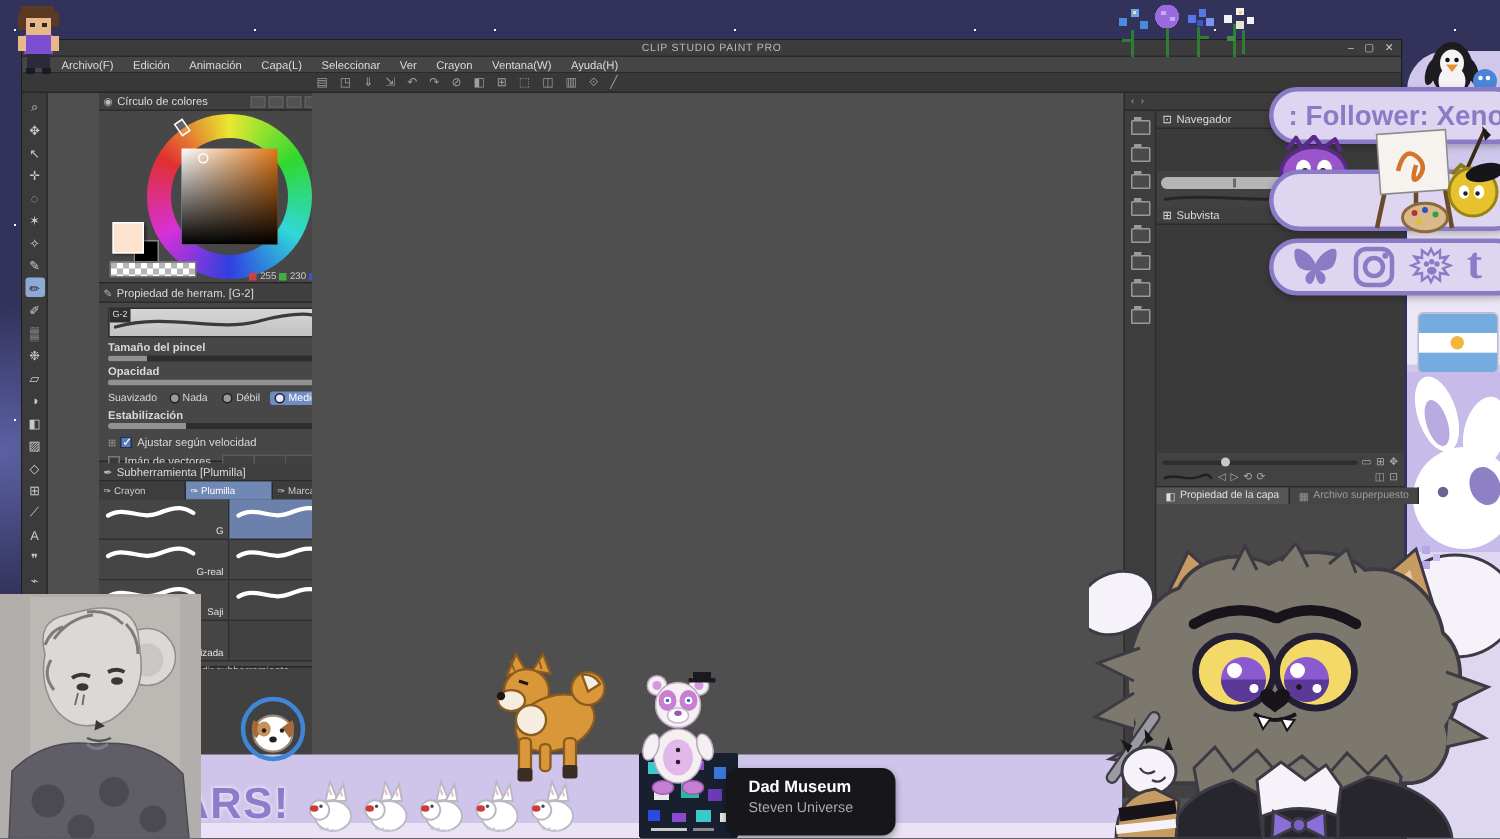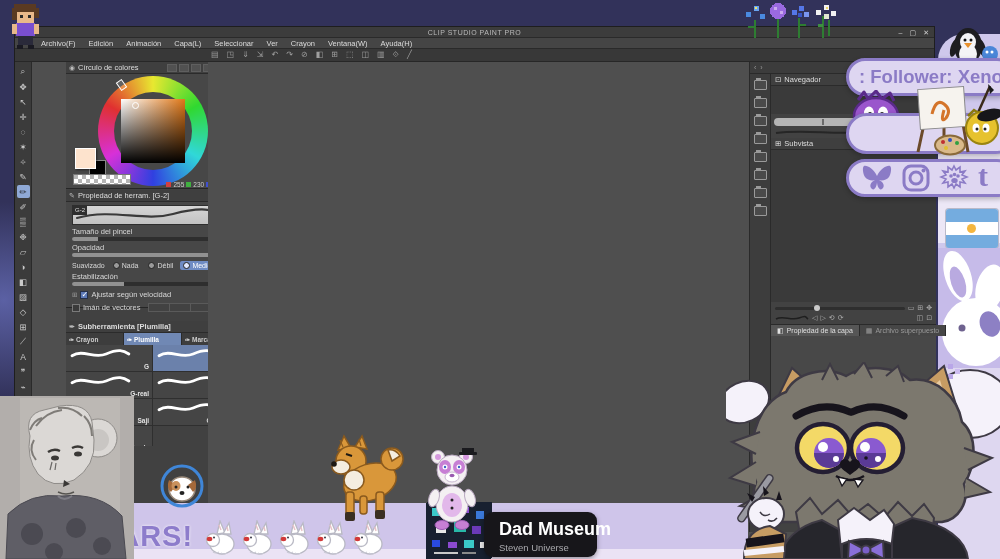--- a/index.html
+++ b/index.html
@@ -78,21 +78,21 @@
   .rgb-row{position:absolute;right:16px;bottom:1px;display:flex;align-items:center;gap:2px;font-size:6.5px;color:#ccc;}
   .rgb-row .cbox{width:5px;height:5px;display:inline-block;}
   .rgb-row .r{background:#d04040;} .rgb-row .g{background:#40b040;} .rgb-row .b{background:#4050d0;}
   .rgb-gear{position:absolute;right:3px;bottom:1px;font-size:8px;color:#aaa;}
 
   
   .tp-preview{margin:3px 6px 2px 6px;height:20px;background:linear-gradient(#d6d6d6,#c2c2c2);position:relative;border:1px solid #2e2e2e;}
   .tp-chip{position:absolute;left:0;top:0;width:14px;height:9px;background:#2e2e2e;color:#ddd;font-size:6px;text-align:center;line-height:9px;}
   .tp-hand{position:absolute;right:-1px;bottom:-2px;font-size:8px;color:#555;}
   .tp-row{padding:0 6px;margin-top:2px;}
-  .tp-label-row{display:flex;align-items:center;font-size:7.5px;color:#d8d8d8;}
+  .tp-label-row{display:flex;align-items:center;font-size:7.5px;color:#d8d8d8;font-weight:bold;}
   .tp-val{margin-left:auto;font-size:7.5px;color:#e8e8e8;}
   .spin{width:9px;height:9px;margin-left:2px;background:#4a4a4a;border:1px solid #666;color:#bbb;font-size:6px;
         display:inline-flex;align-items:center;justify-content:center;}
   .track{height:4px;background:#2e2e2e;border-radius:2px;margin-top:1px;position:relative;overflow:hidden;}
   .fill{height:100%;background:#919191;}
   .radio-row{display:flex;align-items:center;gap:5px;font-size:7px;color:#d8d8d8;padding:0 6px;margin-top:4px;}
   .radio{display:flex;align-items:center;gap:2px;padding:1px 3px;border-radius:2px;}
   .radio .rdot{width:7px;height:7px;border-radius:50%;background:#9a9a9a;border:1px solid #222;display:inline-block;}
   .radio.selected{background:#6f8cc4;color:#fff;}
   .radio.selected .rdot{background:#dfe8ff;}
@@ -152,21 +152,21 @@
   .bottom-strip{position:absolute;left:0;top:503px;width:748px;height:56px;
       background:linear-gradient(#cfc5ea 0 82%,#ebe3f5 82%);}
   .ars{position:absolute;left:76px;top:520px;font-size:29px;font-weight:bold;color:#8d7ccb;
        text-shadow:0 0 3px rgba(255,255,255,.9);letter-spacing:1px;}
   .bunny-row{position:absolute;left:205px;top:520px;display:flex;gap:6px;}
   .kofi{position:absolute;left:142px;top:498px;width:196px;height:32px;background:#7b67ca;border:2px solid #655099;
         border-radius:17px;display:flex;align-items:center;gap:7px;padding:0 10px;box-shadow:0 2px 4px rgba(0,0,0,.25);}
   .kofi-label{color:#fff;font-weight:bold;font-size:14.5px;white-space:nowrap;}
   .player-song{position:absolute;left:484px;top:512px;width:113px;height:45px;background:#17161a;border-radius:9px;
         padding:7px 0 0 15px;box-shadow:0 2px 5px rgba(0,0,0,.35);}
-  .song-title{color:#fff;font-weight:bold;font-size:18px;white-space:nowrap;}
+  .song-title{color:#fff;font-weight:bold;font-size:11px;white-space:nowrap;}
   .song-artist{color:#a9a9ad;font-size:9.5px;margin-top:2px;white-space:nowrap;}
   .player-timer{position:absolute;left:602px;top:512px;width:112px;height:45px;background:#17161a;border-radius:9px;
         padding:8px 12px 0 12px;box-shadow:0 2px 5px rgba(0,0,0,.35);}
   .timer-row{display:flex;align-items:center;justify-content:space-between;}
   .time-txt{color:#fff;font-weight:bold;font-size:9.5px;font-family:"DejaVu Sans Mono",monospace;}
   .eq{display:flex;gap:2px;align-items:center;}
   .eq span{width:3px;height:7px;border-radius:2px;background:#9263e0;}
   .eq span:nth-child(2){opacity:.85;} .eq span:nth-child(3){opacity:.7;}
   .eq span:nth-child(4){opacity:.5;} .eq span:nth-child(5){opacity:.35;}
   .prog-track{margin-top:6px;height:5px;border-radius:3px;background:#3f444d;overflow:hidden;}
@@ -408,21 +408,21 @@
               <span></span>
               <span></span>
             </span>
         </div>
         <div class="tp-foot">
           <span>⟳</span>
           <span>⊕</span>
         </div>
       </div>
 
-      <div class="panel" style="top:259px;height:136px;font-weight:bold;">
+      <div class="panel" style="top:247px;height:136px;">
         <div class="phead">
           <span class="picon">✒</span>
           <span>Subherramienta [Plumilla]</span>
         </div>
         <div class="st-tabs">
             <span class="st-tab">
             <span class="picon">✑</span>
               <span>Crayon</span>
           </span>
             <span class="st-tab selected">

